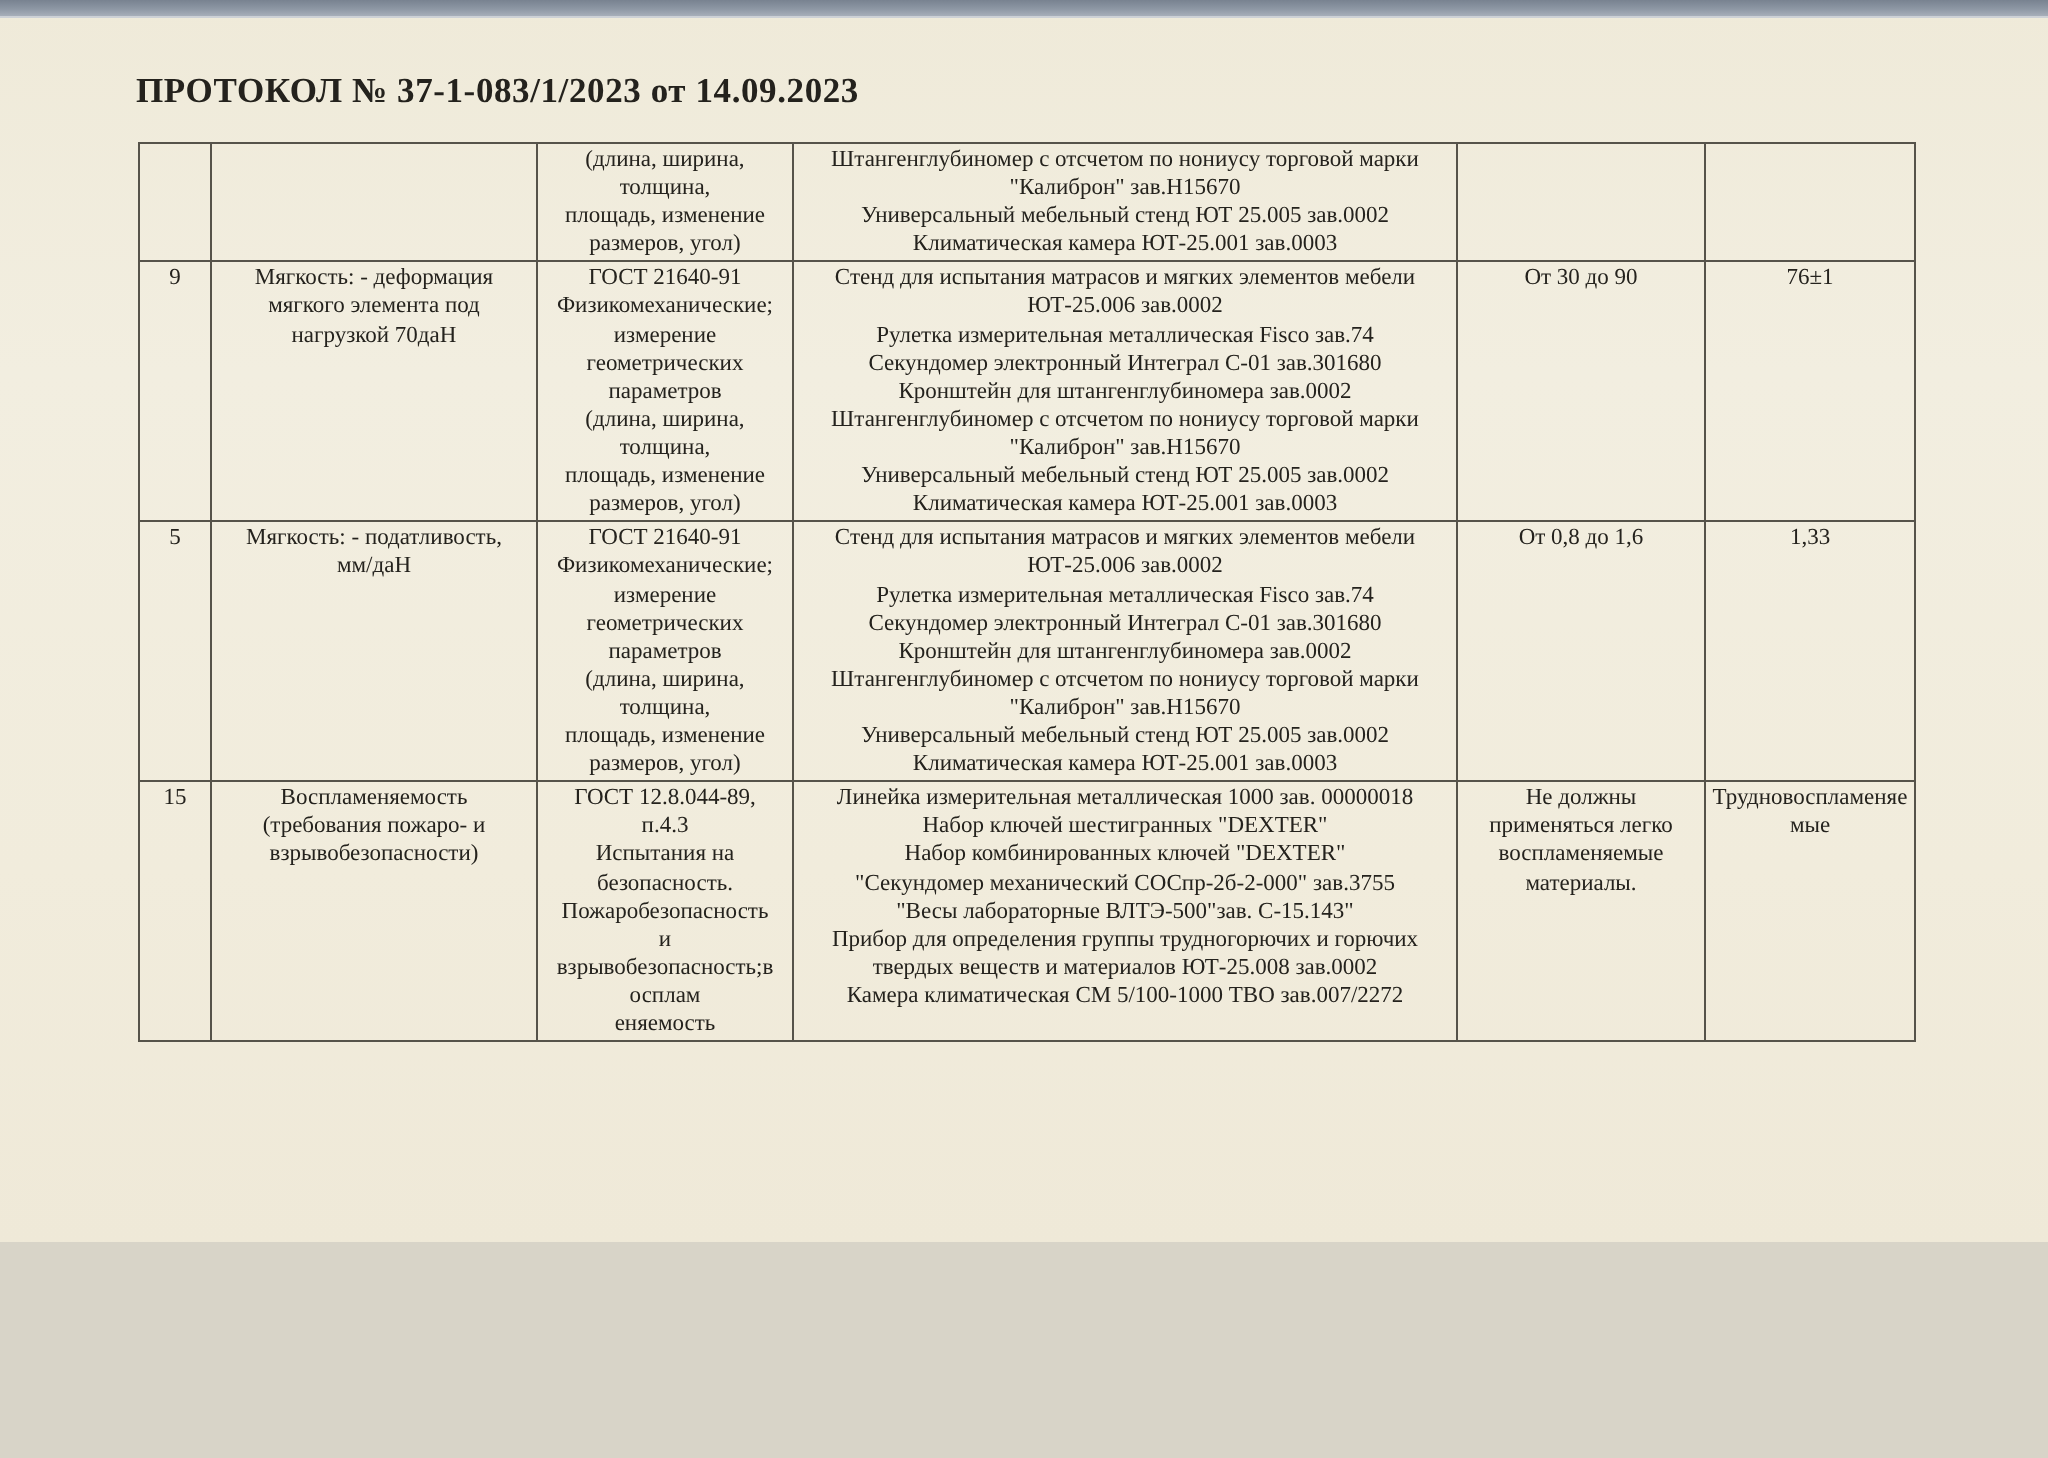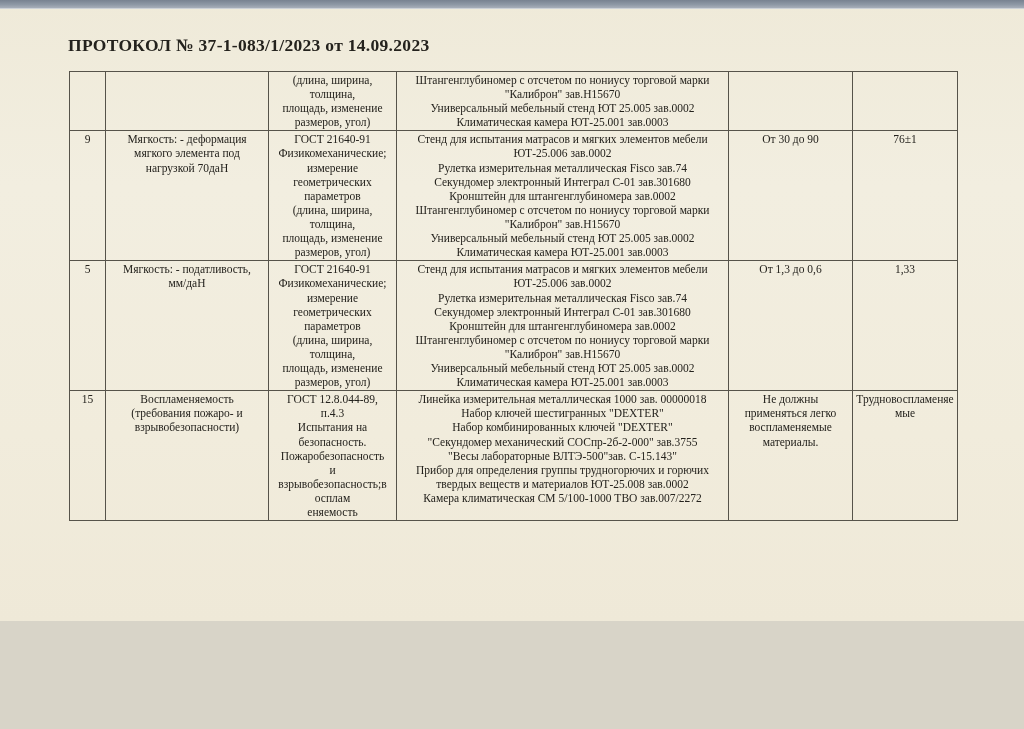--- a/index.html
+++ b/index.html
@@ -118,21 +118,21 @@
 размеров, угол)</td>
         <td>Стенд для испытания матрасов и мягких элементов мебели
 ЮТ-25.006 зав.0002
 Рулетка измерительная металлическая Fisco зав.74
 Секундомер электронный Интеграл С-01 зав.301680
 Кронштейн для штангенглубиномера зав.0002
 Штангенглубиномер с отсчетом по нониусу торговой марки
 "Калиброн" зав.Н15670
 Универсальный мебельный стенд ЮТ 25.005 зав.0002
 Климатическая камера ЮТ-25.001 зав.0003</td>
-        <td>От 1,3 до 0,6</td>
+        <td>От 0,8 до 1,6</td>
         <td>1,33</td>
       </tr>
 
       <tr class="r-c">
         <td>15</td>
         <td>Воспламеняемость
 (требования пожаро- и
 взрывобезопасности)</td>
         <td>ГОСТ 12.8.044-89,
 п.4.3

